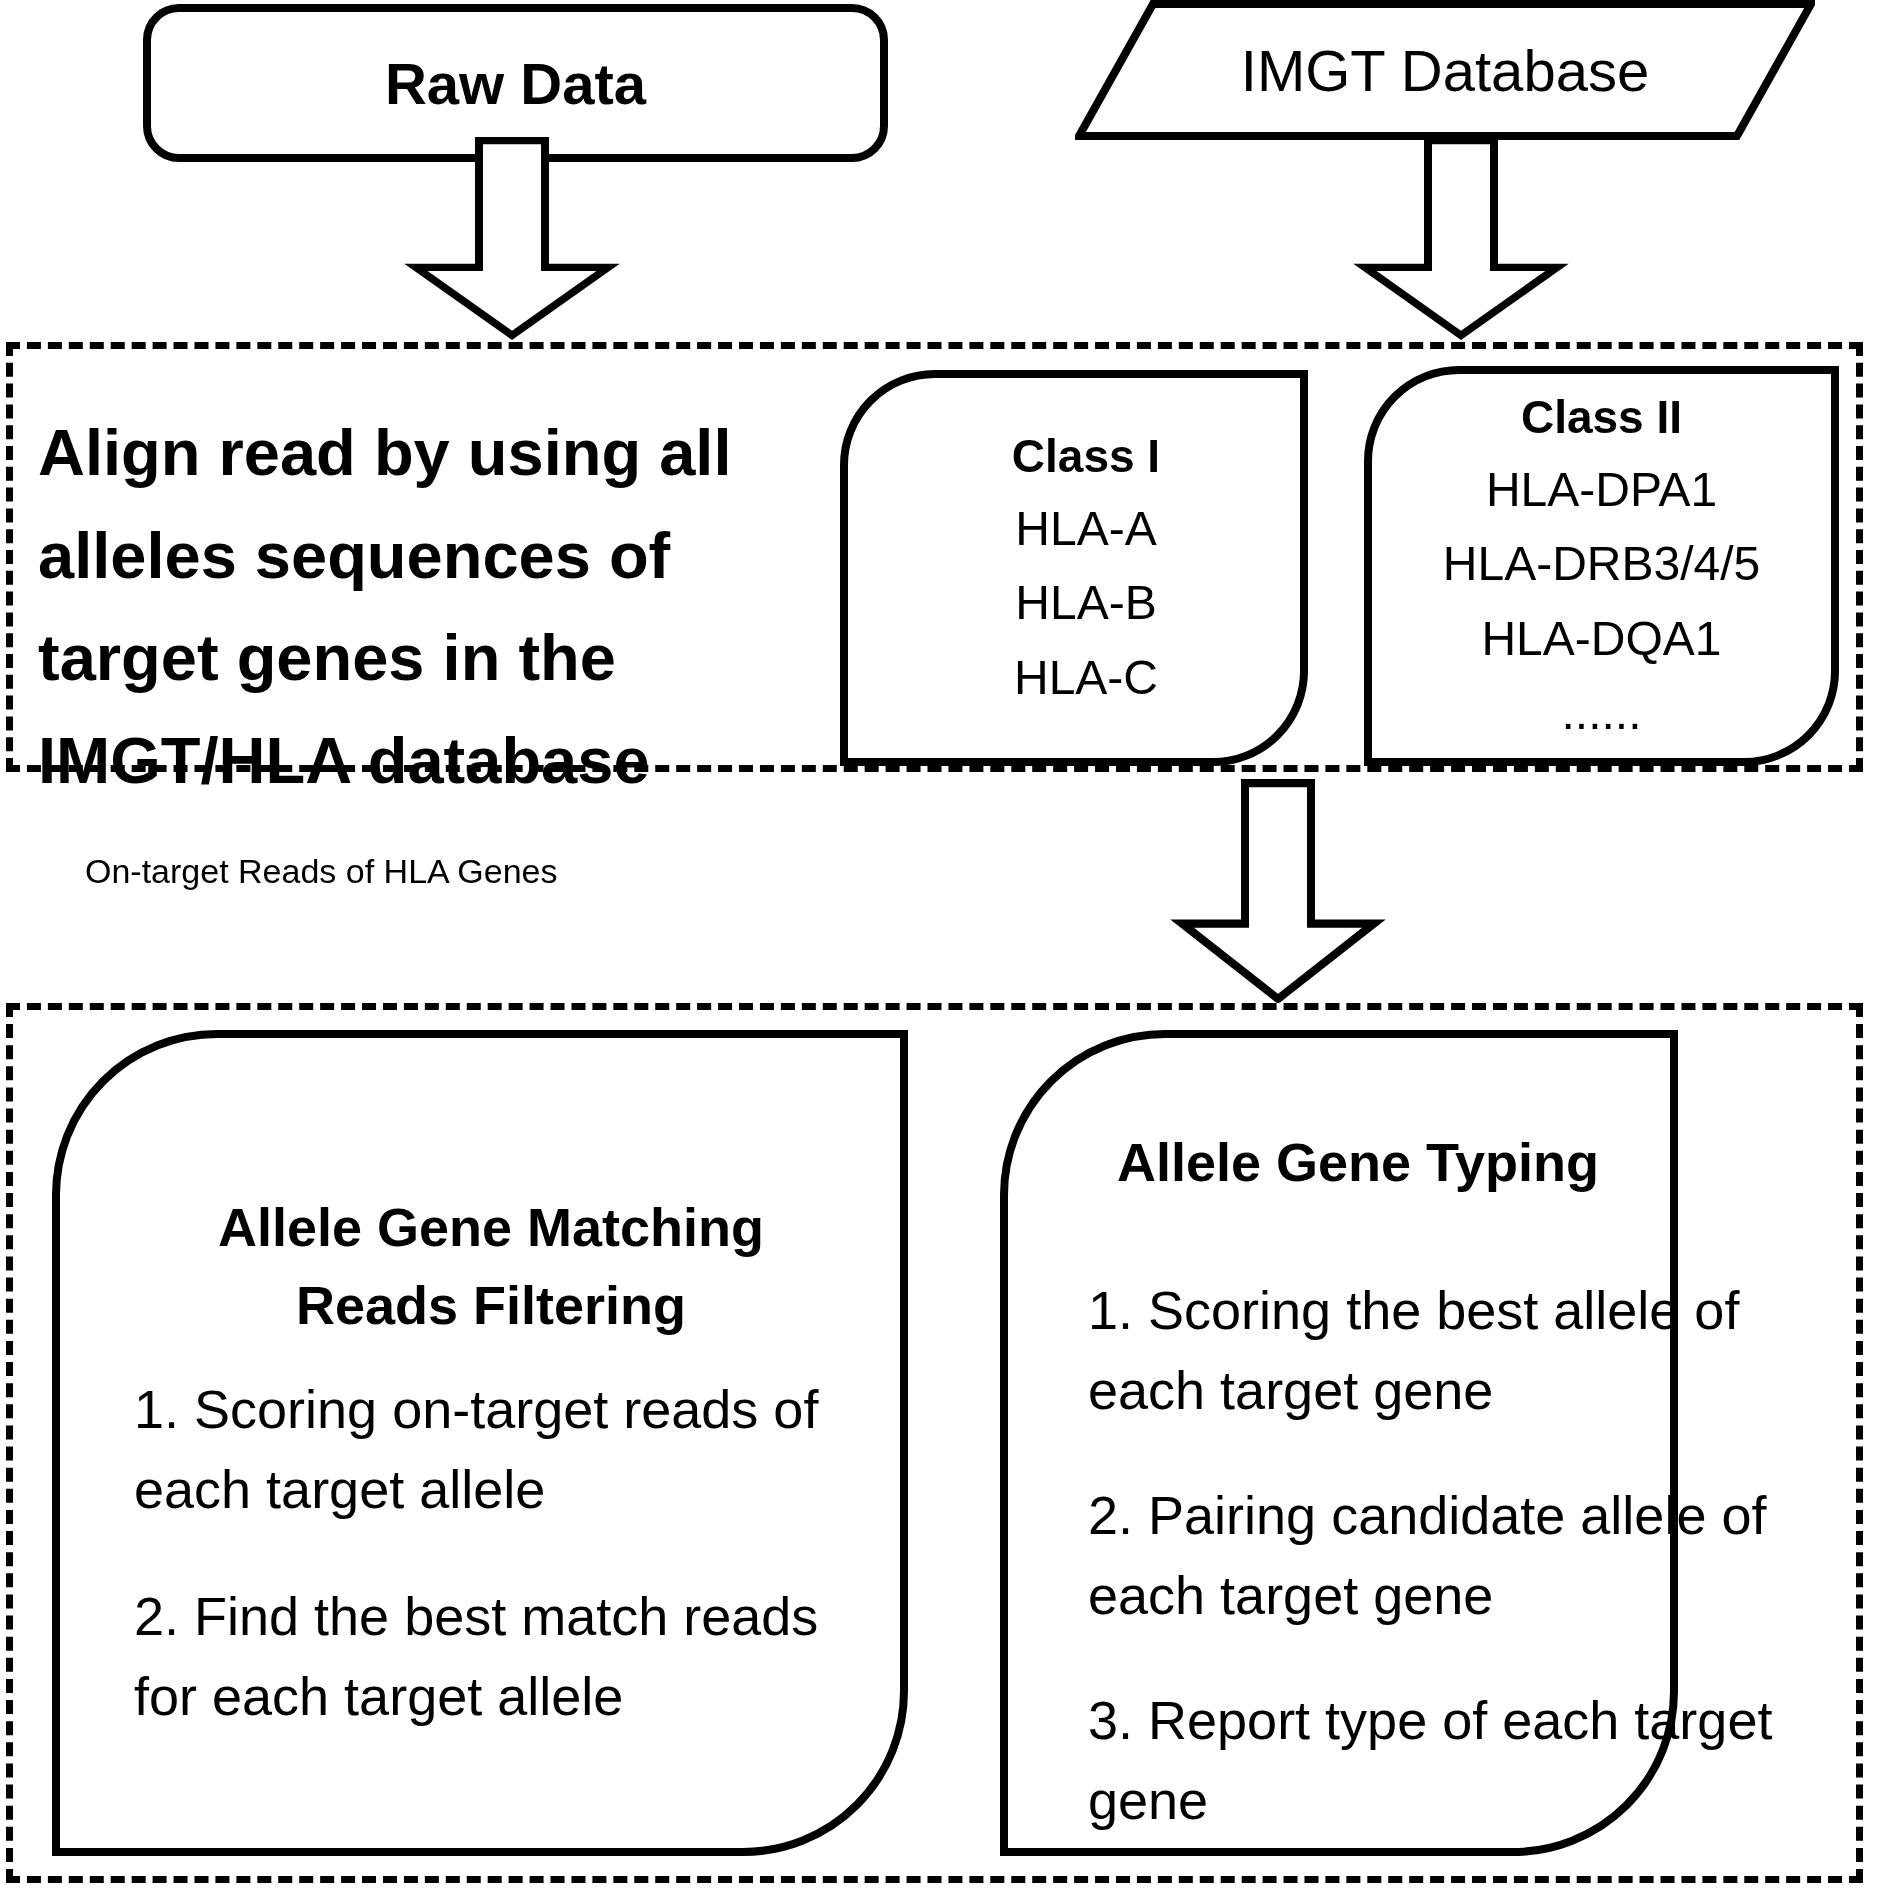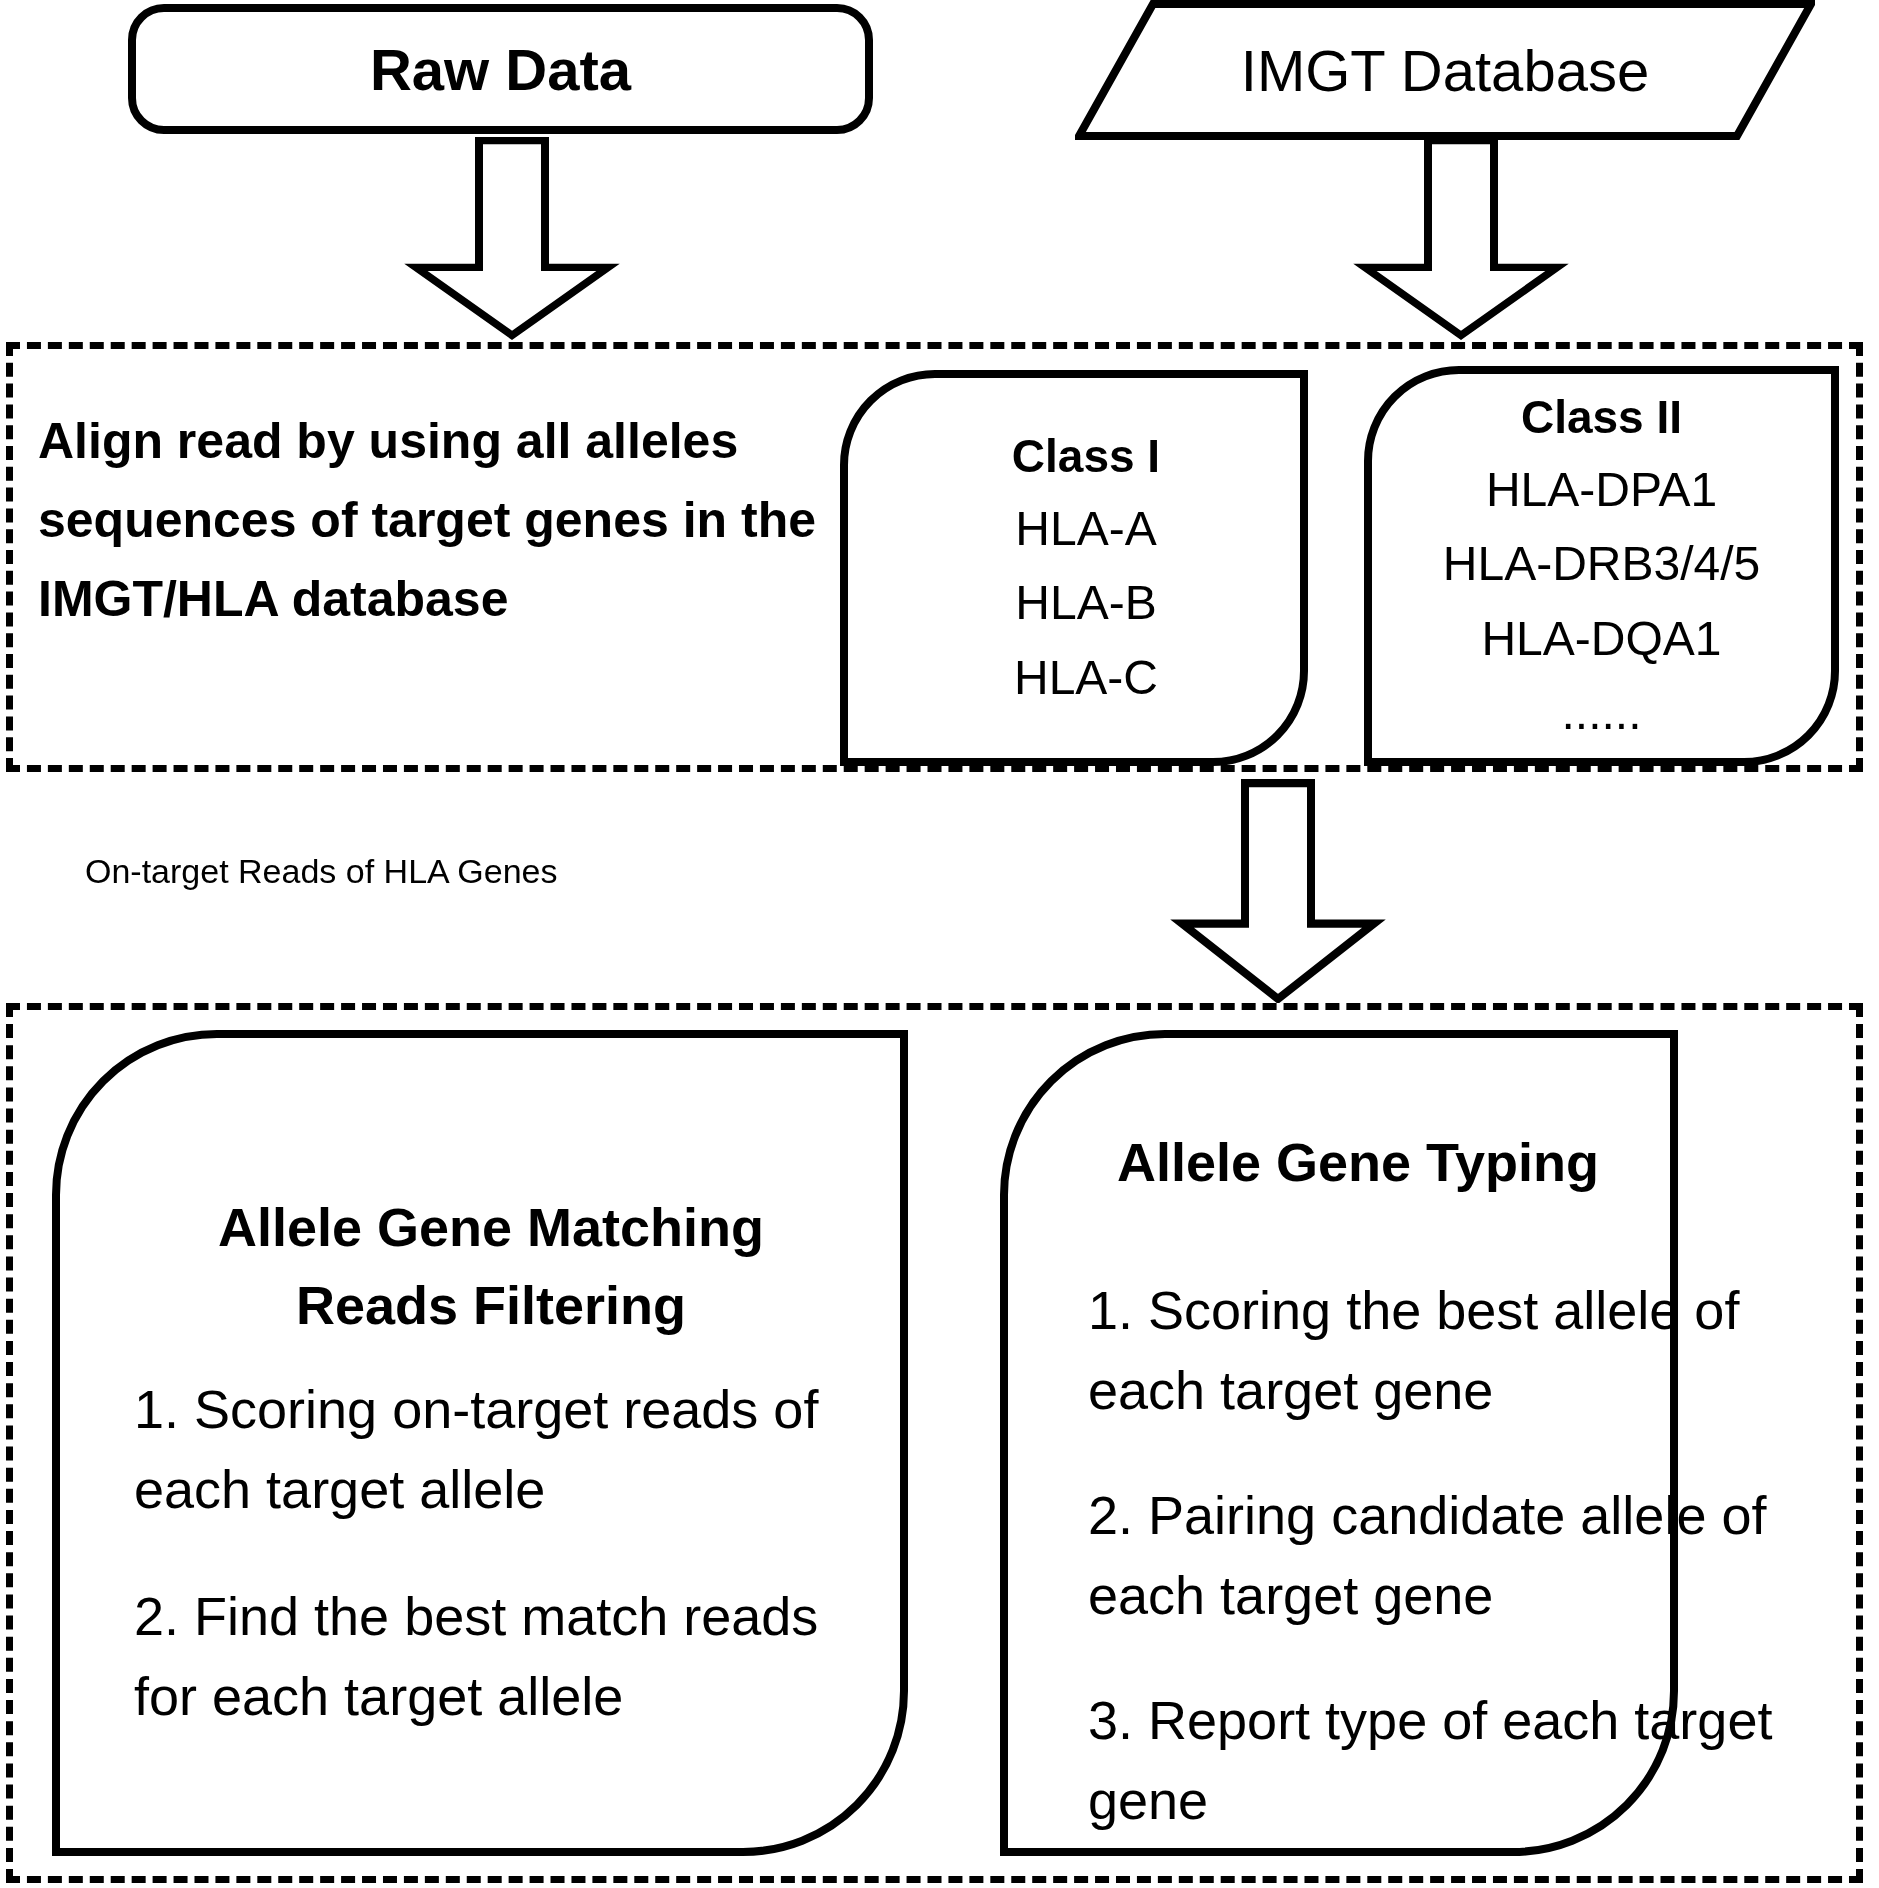--- a/index.html
+++ b/index.html
@@ -9,21 +9,21 @@
     height: 1888px;
     background: #ffffff;
     font-family: "Liberation Sans", sans-serif;
     color: #000000;
     overflow: hidden;
   }
   .abs { position: absolute; box-sizing: border-box; }
 
   
   .node-raw {
-    left: 128px; top: 4px; width: 745px; height: 130px;
+    left: 143px; top: 4px; width: 745px; height: 158px;
     border: 8px solid #000; border-radius: 36px;
     display: flex; align-items: center; justify-content: center;
     font-size: 58px; font-weight: bold;
     background: #fff;
   }
 
   
   .imgt-svg { left: 1075px; top: 0px; width: 740px; height: 140px; }
   .imgt-label {
     left: 1110px; top: 8px; width: 670px; height: 124px;
@@ -41,21 +41,21 @@
     left: 6px; top: 342px; width: 1857px; height: 430px;
     border: 7px dashed #000; background: #fff;
   }
   .panel-bottom {
     left: 6px; top: 1003px; width: 1857px; height: 880px;
     border: 7px dashed #000; background: #fff;
   }
 
   .align-text {
     left: 38px; top: 402px; width: 820px;
-    font-size: 50px; font-weight: bold; line-height: 1.58;
+    font-size: 65px; font-weight: bold; line-height: 1.58;
   }
 
   
   .card {
     border: 8px solid #000; background: #fff;
   }
   .card-class {
     border-radius: 95px 0 95px 0;
     display: flex; flex-direction: column;
     align-items: center; justify-content: center;

